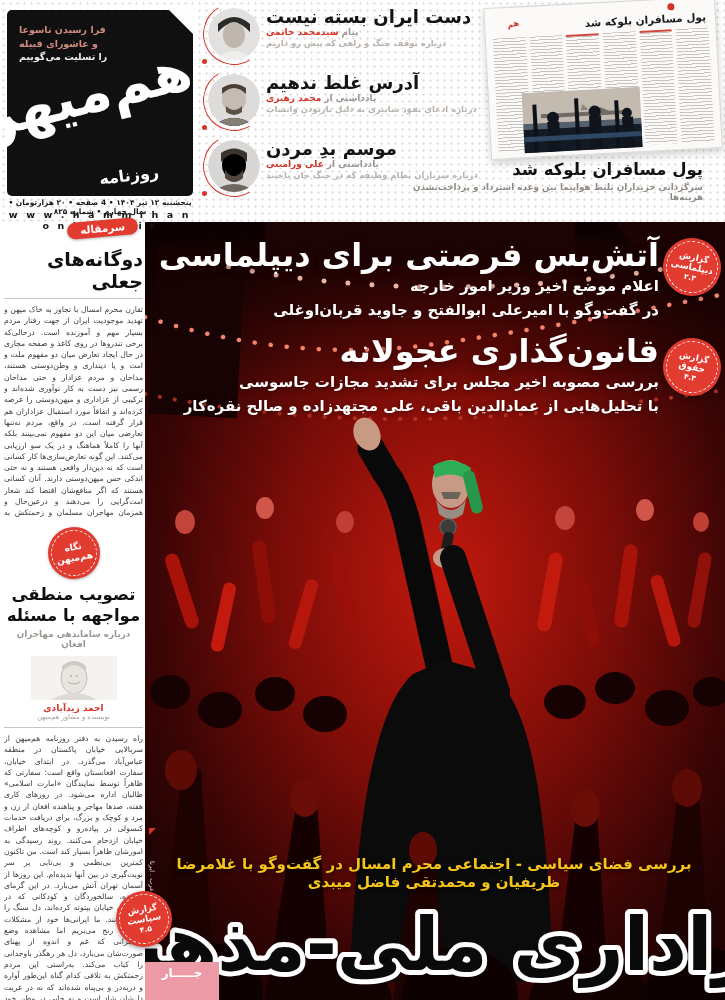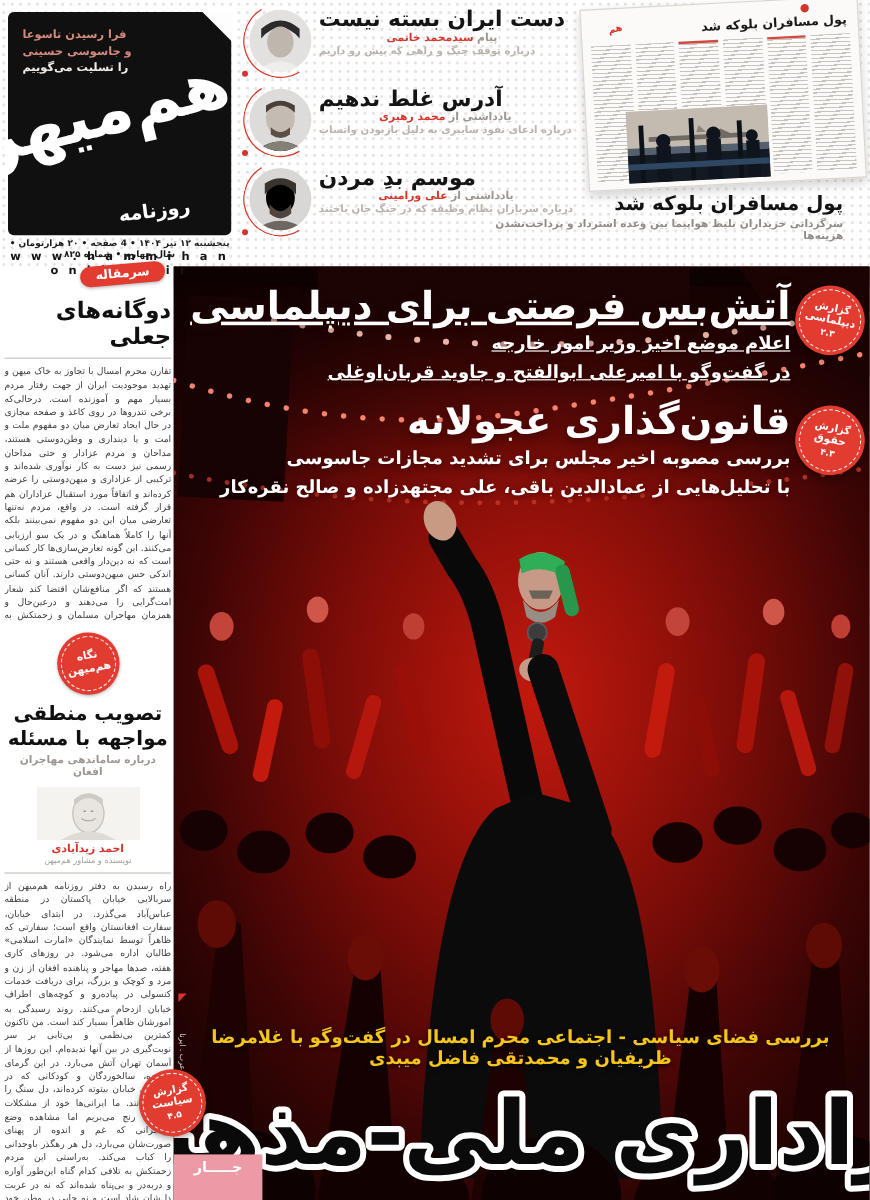--- a/index.html
+++ b/index.html
@@ -25,21 +25,21 @@
   
   .opinions { position:absolute; left:200px; top:5px; width:288px; z-index:3; }
   .op-row { position:relative; display:flex; direction:ltr; align-items:flex-start; height:61px; margin-bottom:5px; }
   .op-pic { position:relative; width:52px; height:52px; margin:3px 6px 0 8px; flex:0 0 auto; }
   .op-pic .ring { position:absolute; inset:-5px; border-radius:50%; border:1.6px solid transparent;
     border-left-color:#d6342a; border-bottom-color:#d6342a; transform:rotate(14deg); }
   .op-pic .ring-dot { position:absolute; left:-6px; bottom:-4px; width:5px; height:5px; border-radius:50%; background:#d6342a; }
   .op-pic svg { width:52px; height:52px; border-radius:50%; display:block; }
   .op-text { direction:rtl; text-align:left; padding-top:2px; }
   .op-title { font-size:18px; font-weight:bold; color:#141414; line-height:19px; }
-  .op-byline { font-size:9px; margin-top:1px;text-align:center; }
+  .op-byline { font-size:9px; margin-top:1px; }
   .op-byline .prefix { color:#9b9692; font-weight:bold; }
   .op-byline .author { color:#d6342a; font-weight:bold; }
   .op-desc { font-size:8.5px; color:#b9b3ae; font-weight:bold; margin-top:1px; }
 
   
   .inset { position:absolute; left:487px; top:2px; width:232px; height:152px; transform:rotate(-3deg);
     background:#fbfaf8; border:1px solid #d9d6d1; box-shadow:0 4px 9px rgba(0,0,0,.18); z-index:2; padding:6px 7px; }
   .inset-headline { position:absolute; right:9px; top:13px; font-size:10.5px; font-weight:bold; color:#191919; }
   .inset-dot { position:absolute; right:40px; top:4px; width:7px; height:7px; border-radius:50%; background:#d6342a; }
   .inset-minilogo { position:absolute; left:22px; top:12px; color:#d6342a; font-size:8px; font-weight:bold; transform:rotate(-10deg); }
@@ -71,21 +71,21 @@
   .view-title { font-size:16.5px; font-weight:bold; color:#101010; text-align:center; line-height:21px; }
   .view-sub { font-size:8.8px; font-weight:bold; color:#9b9691; text-align:center; margin-top:3px; }
   .portrait { width:86px; height:44px; margin:7px auto 3px; background:#f4f3f0; display:block; }
   .view-author { text-align:center; font-size:9px; font-weight:bold; color:#d6342a; }
   .view-role { text-align:center; font-size:6.8px; color:#a39e99; margin-bottom:4px; }
 
   
   .photo { position:absolute; left:145px; top:222px; width:580px; height:778px; background:#2a0403; overflow:hidden; z-index:2; }
   .photo svg.scene { position:absolute; inset:0; width:100%; height:100%; }
   .hgroup { position:absolute; right:66px; text-align:right; color:#fff; z-index:5; }
-  .hg-1 { top:14px;text-decoration:underline; }
+  .hg-1 { top:14px; }
   .hg-2 { top:110px; }
   .main-h { font-size:32px; font-weight:bold; text-shadow:0 2px 8px rgba(40,0,0,.65); letter-spacing:-.5px; }
   .main-sub { font-size:15px; font-weight:bold; line-height:24px; text-shadow:0 1px 5px rgba(40,0,0,.7); }
   .report-badge { position:absolute; right:4px; width:58px; height:58px; background:#e23b30; border-radius:50%; z-index:6;
     display:flex; flex-direction:column; align-items:center; justify-content:center; transform:rotate(12deg);
     color:#fff; font-weight:bold; box-shadow:0 2px 5px rgba(0,0,0,.45); }
   .report-badge .dashed { position:absolute; inset:3px; border:1.5px dashed rgba(255,255,255,.92); border-radius:50%; }
   .rb-1 { top:16px; }
   .rb-2 { top:116px; }
   .rb-l1 { font-size:8.5px; line-height:10px; }
@@ -109,21 +109,21 @@
 <body>
 
 <div class="page">
 
   <div class="header-dots"></div>
 
   <div class="logo-box">
     <div class="logo-fold"></div>
     <div class="condolence">
       <span class="red-line">فرا رسیدن تاسوعا</span>
-      <span class="red-line">و جاسوسی حسینی</span>
+      <span class="red-line">و عاشورای قبیله</span>
       <span class="white-line">را تسلیت می‌گوییم</span>
     </div>
     <div class="logo-word">هم‌میهن</div>
     <div class="logo-sub">روزنامه</div>
   </div>
   <div class="date-line">پنجشنبه ۱۲ تیر ۱۴۰۴ • 4 صفحه • ۲۰ هزارتومان • سال چهارم • شماره ۸۲۵</div>
   <div class="website">w w w . h a m m i h a n o n l i n e . i r</div>
 
   <div class="opinions">
     <div class="op-row">

